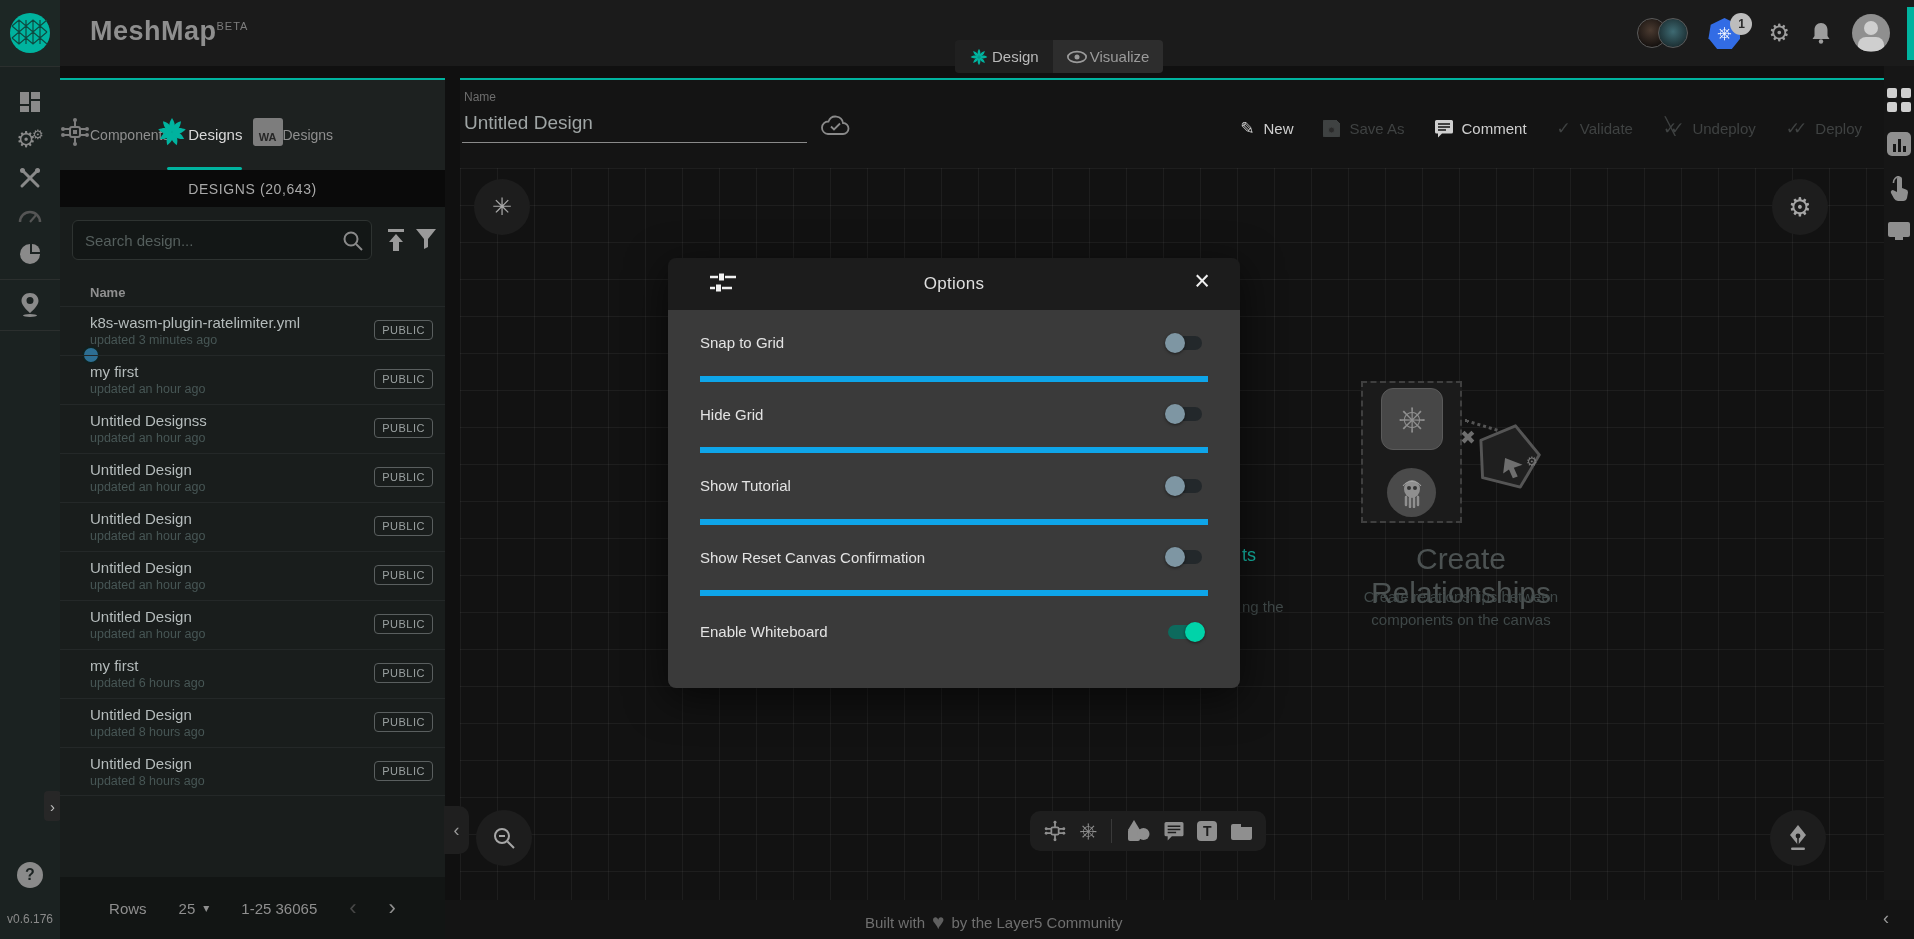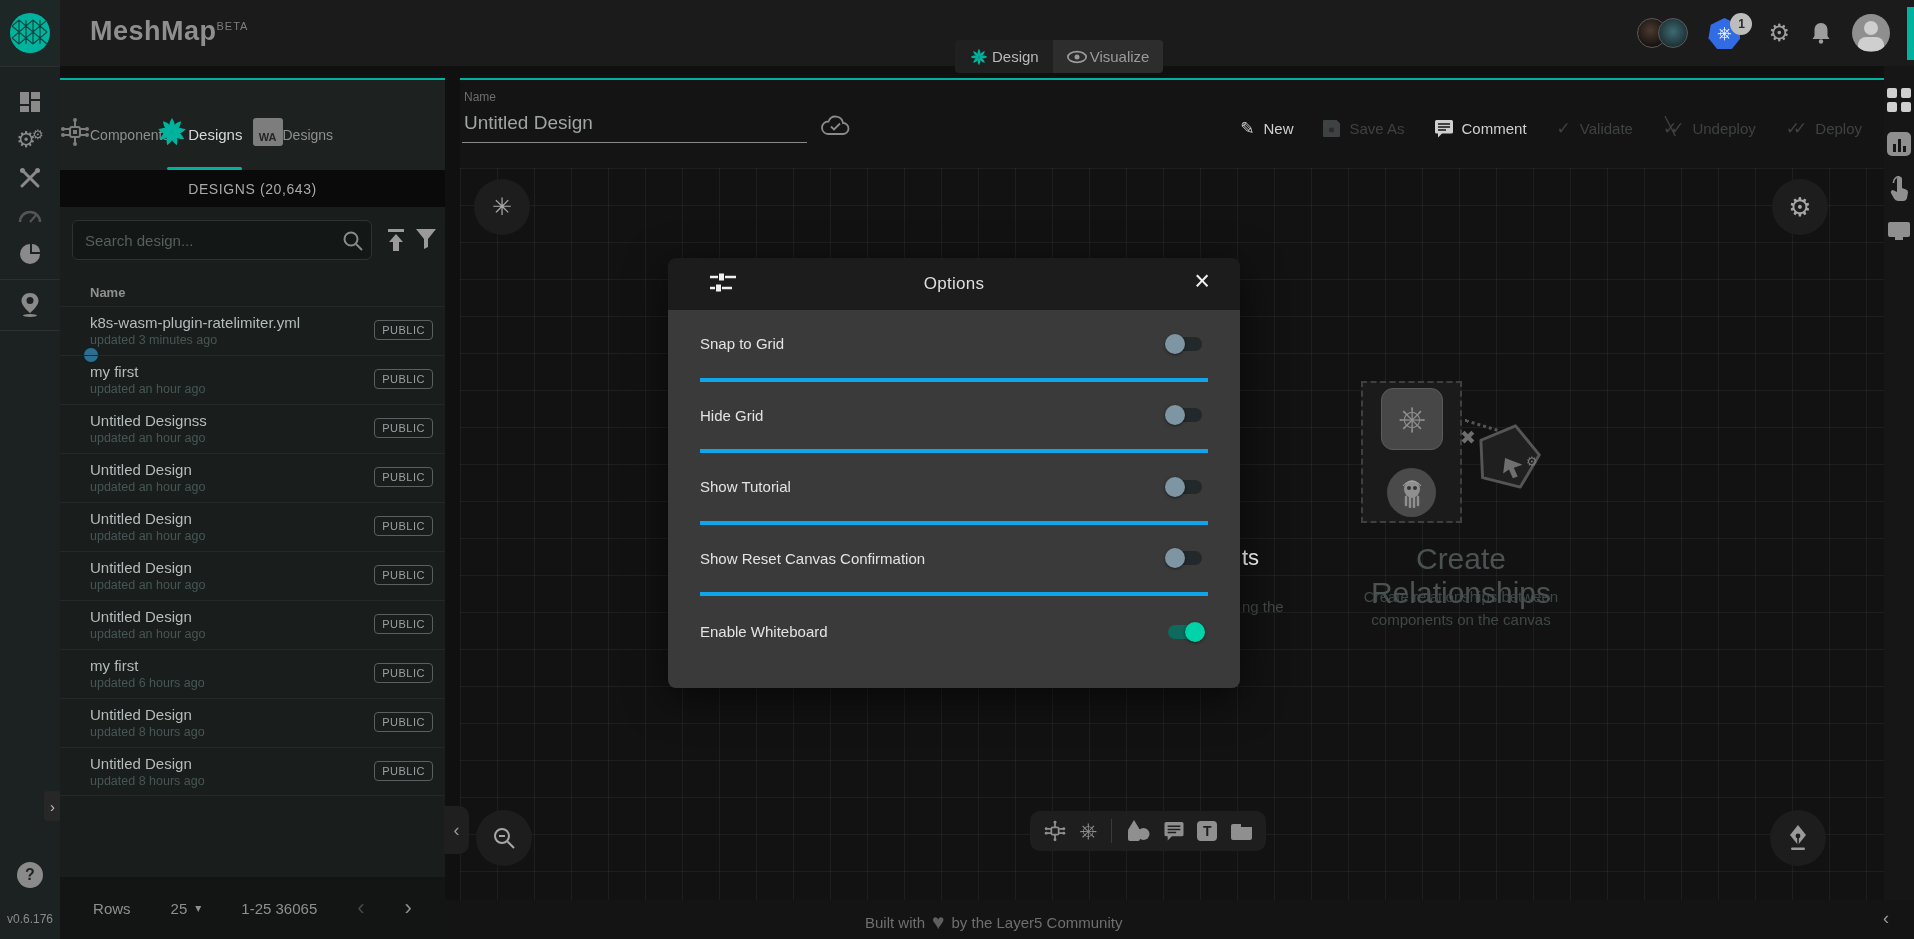--- a/index.html
+++ b/index.html
@@ -68,21 +68,21 @@
   .name-hdr { padding:12px 0 6px 30px; font-size:13px; font-weight:bold; color:#8f8f8f; }
   .design-list { flex:1; overflow:hidden; }
   .drow { height:49px; border-top:1px solid #242828; padding:7px 14px 0 30px; position:relative; cursor:pointer; }
   .drow:last-child { border-bottom:1px solid #242828; }
   .drow .dname { font-size:15px; color:#b5bcbc; white-space:nowrap; overflow:hidden; }
   .drow .dupd { font-size:12.5px; color:#475655; margin-top:2px; }
   .badge { position:absolute; right:12px; top:13px; font-size:11px; letter-spacing:.5px; color:#9aa0a0;
     border:1px solid #5a5f5f; border-radius:4px; padding:3px 7px; }
   .avatar-dot { position:absolute; left:22px; bottom:-9px; width:18px; height:18px; border-radius:50%;
     background:#2d6f93; border:2px solid #10211f; display:none; }
-  .pagination { height:62px; display:flex; align-items:center; justify-content:center; gap:40px;
+  .pagination { height:62px; display:flex; align-items:center; justify-content:center; gap:32px;
     color:#8f8f8f; font-size:15px; background:#121514; }
   .psize { display:flex; align-items:center; gap:8px; cursor:pointer; }
   .pchev { font-size:22px; cursor:pointer; }
   .pchev.dim { color:#474747; }
   .panel-collapse { position:absolute; left:444px; top:806px; width:25px; height:48px; background:#1f1f1f;
     border-radius:0 10px 10px 0; color:#9a9a9a; display:flex; align-items:center; justify-content:center;
     font-size:18px; cursor:pointer; z-index:5; }
 
   
   .canvas { position:absolute; left:460px; top:78px; width:1424px; height:822px; background:#121212;
@@ -119,21 +119,21 @@
     border-radius:12px; display:flex; align-items:center; justify-content:center; font-size:34px; color:#8f8f8f; }
   .squid-circle { position:absolute; left:24px; top:85px; width:49px; height:49px; background:#4a4a4a; border-radius:50%;
     display:flex; align-items:center; justify-content:center; }
   .dotline { position:absolute; left:1004px; top:345px; width:42px; border-top:3px dotted #555; transform:rotate(17deg); }
   .xmark { position:absolute; left:1000px; top:346px; color:#6e6e6e; font-size:19px; }
   .pent { position:absolute; left:1014px; top:340px; }
   .pent-gear { position:absolute; left:1066px; top:374px; font-size:13px; color:#777; }
   .ob-title { position:absolute; left:881px; top:462px; width:240px; text-align:center; font-size:30px; color:#4c5252; }
   .ob-desc { position:absolute; left:881px; top:506px; width:240px; text-align:center; font-size:15px;
     color:#3f4848; line-height:1.5; }
-  .frag1 { position:absolute; left:782px; top:465px; font-size:22px; color:#ffffff; }
+  .frag1 { position:absolute; left:782px; top:465px; font-size:18px; color:#14b8a6; }
   .frag2 { position:absolute; left:782px; top:518px; font-size:15px; color:#3f4848; }
 
   
   .rrail { position:absolute; left:1884px; top:66px; width:30px; height:873px; background:#161616;
     display:flex; flex-direction:column; align-items:center; gap:20px; padding-top:22px; }
   .rr-ic { color:#9a9a9a; cursor:pointer; display:flex; }
   .rr-chart { width:24px; height:24px; background:#8f8f8f; border-radius:5px; display:flex; align-items:flex-end;
     justify-content:center; gap:2px; padding-bottom:4px; }
   .rr-chart i { display:block; width:3px; background:#161616; }
   .rr-mon { width:22px; height:15px; background:#8f8f8f; border-radius:2px; position:relative; }
@@ -148,21 +148,21 @@
 
   
   .modal { position:absolute; left:668px; top:258px; width:572px; height:430px; z-index:60;
     border-radius:8px; box-shadow:0 10px 40px rgba(0,0,0,.6); overflow:hidden; }
   .modal-hdr { height:52px; background:#1c1c1c; position:relative; display:flex; align-items:center; justify-content:center; }
   .modal-title { font-size:17px; color:#dedede; letter-spacing:.3px; }
   .tune-ic { position:absolute; left:42px; top:14px; }
   .modal-close { position:absolute; right:30px; top:10px; font-size:27px; color:#f0f0f0; cursor:pointer; line-height:1; }
   .modal-body { height:378px; background:#3a3a3a; padding:0 32px; }
   .opt-row { height:71.5px; display:flex; align-items:center; justify-content:space-between;
-    border-bottom:4px solid #0ea5e9; }
+    border-bottom:6px solid #0ea5e9; }
   .opt-row:last-child { border-bottom:none; }
   .opt-label { font-size:15px; color:#e3e3e3; }
   .switch { position:relative; width:34px; height:14px; border-radius:7px; background:#23282b; cursor:pointer; margin-right:6px; }
   .switch .knob { position:absolute; top:-3px; left:-3px; width:20px; height:20px; border-radius:50%;
     background:#7e96a3; box-shadow:0 1px 3px rgba(0,0,0,.5); }
   .switch.on { background:#0d6a5d; }
   .switch.on .knob { left:17px; background:#00D3A9; }
 
   svg { display:block; }
 </style>

